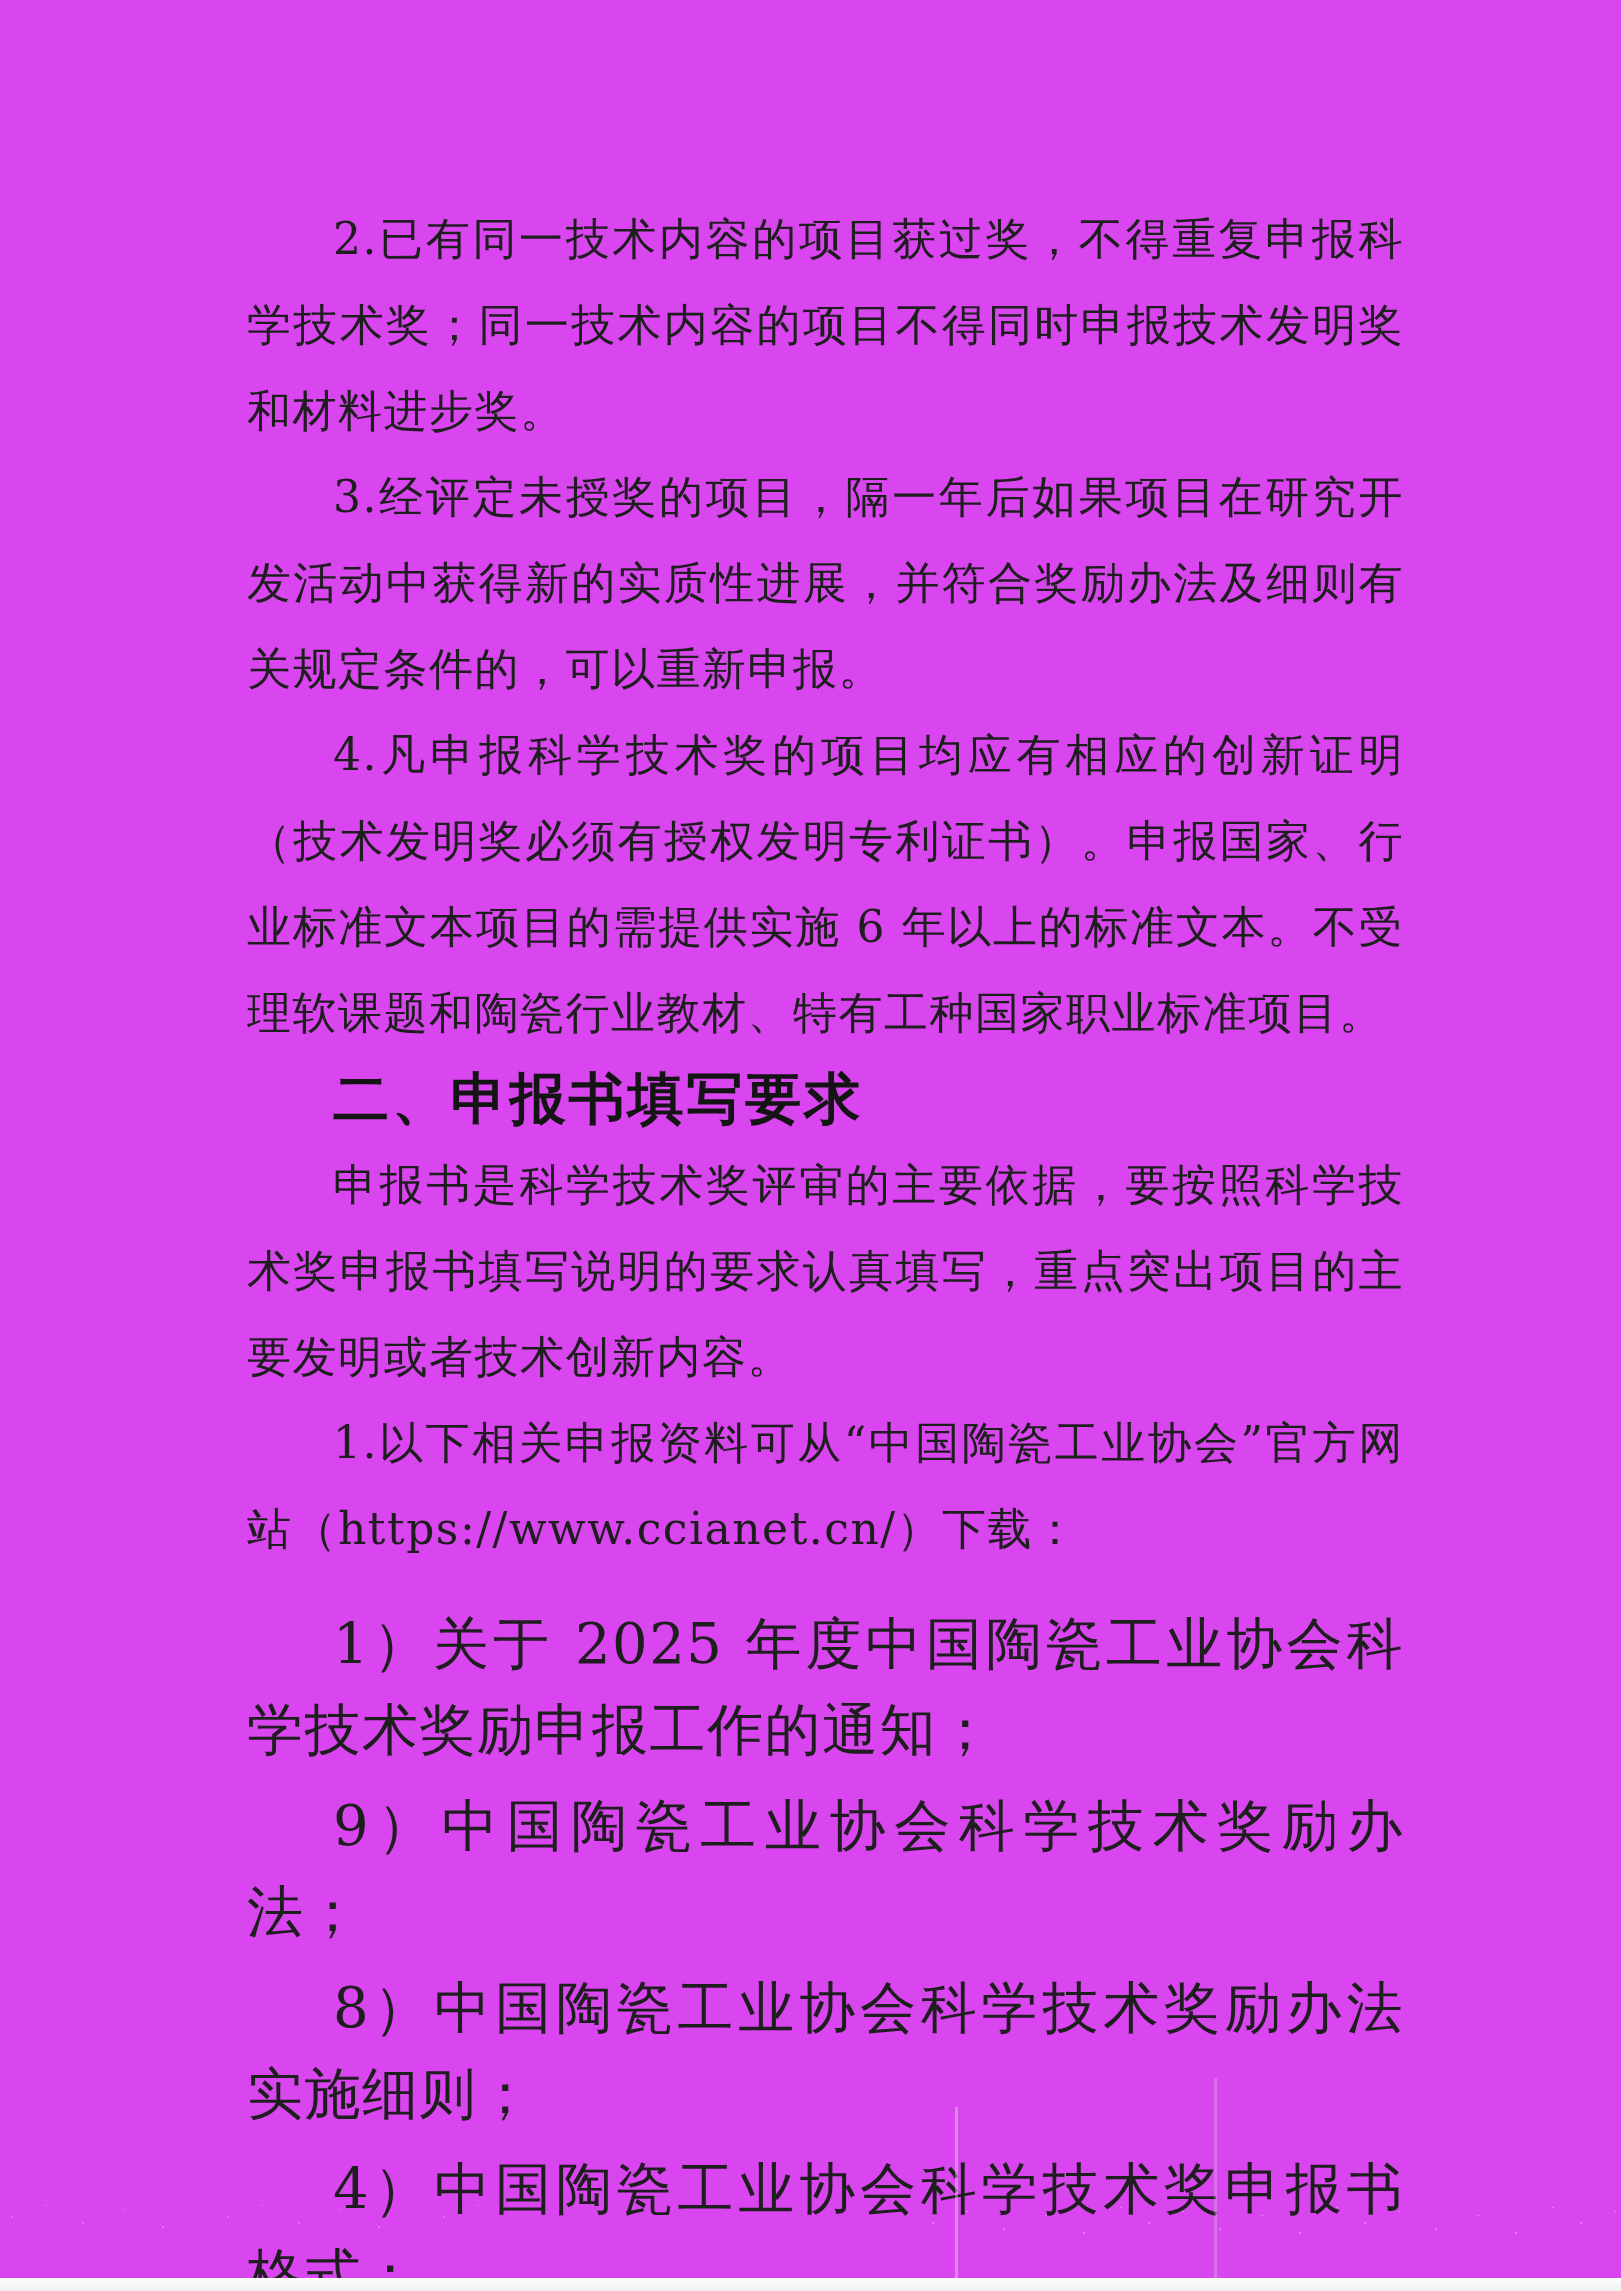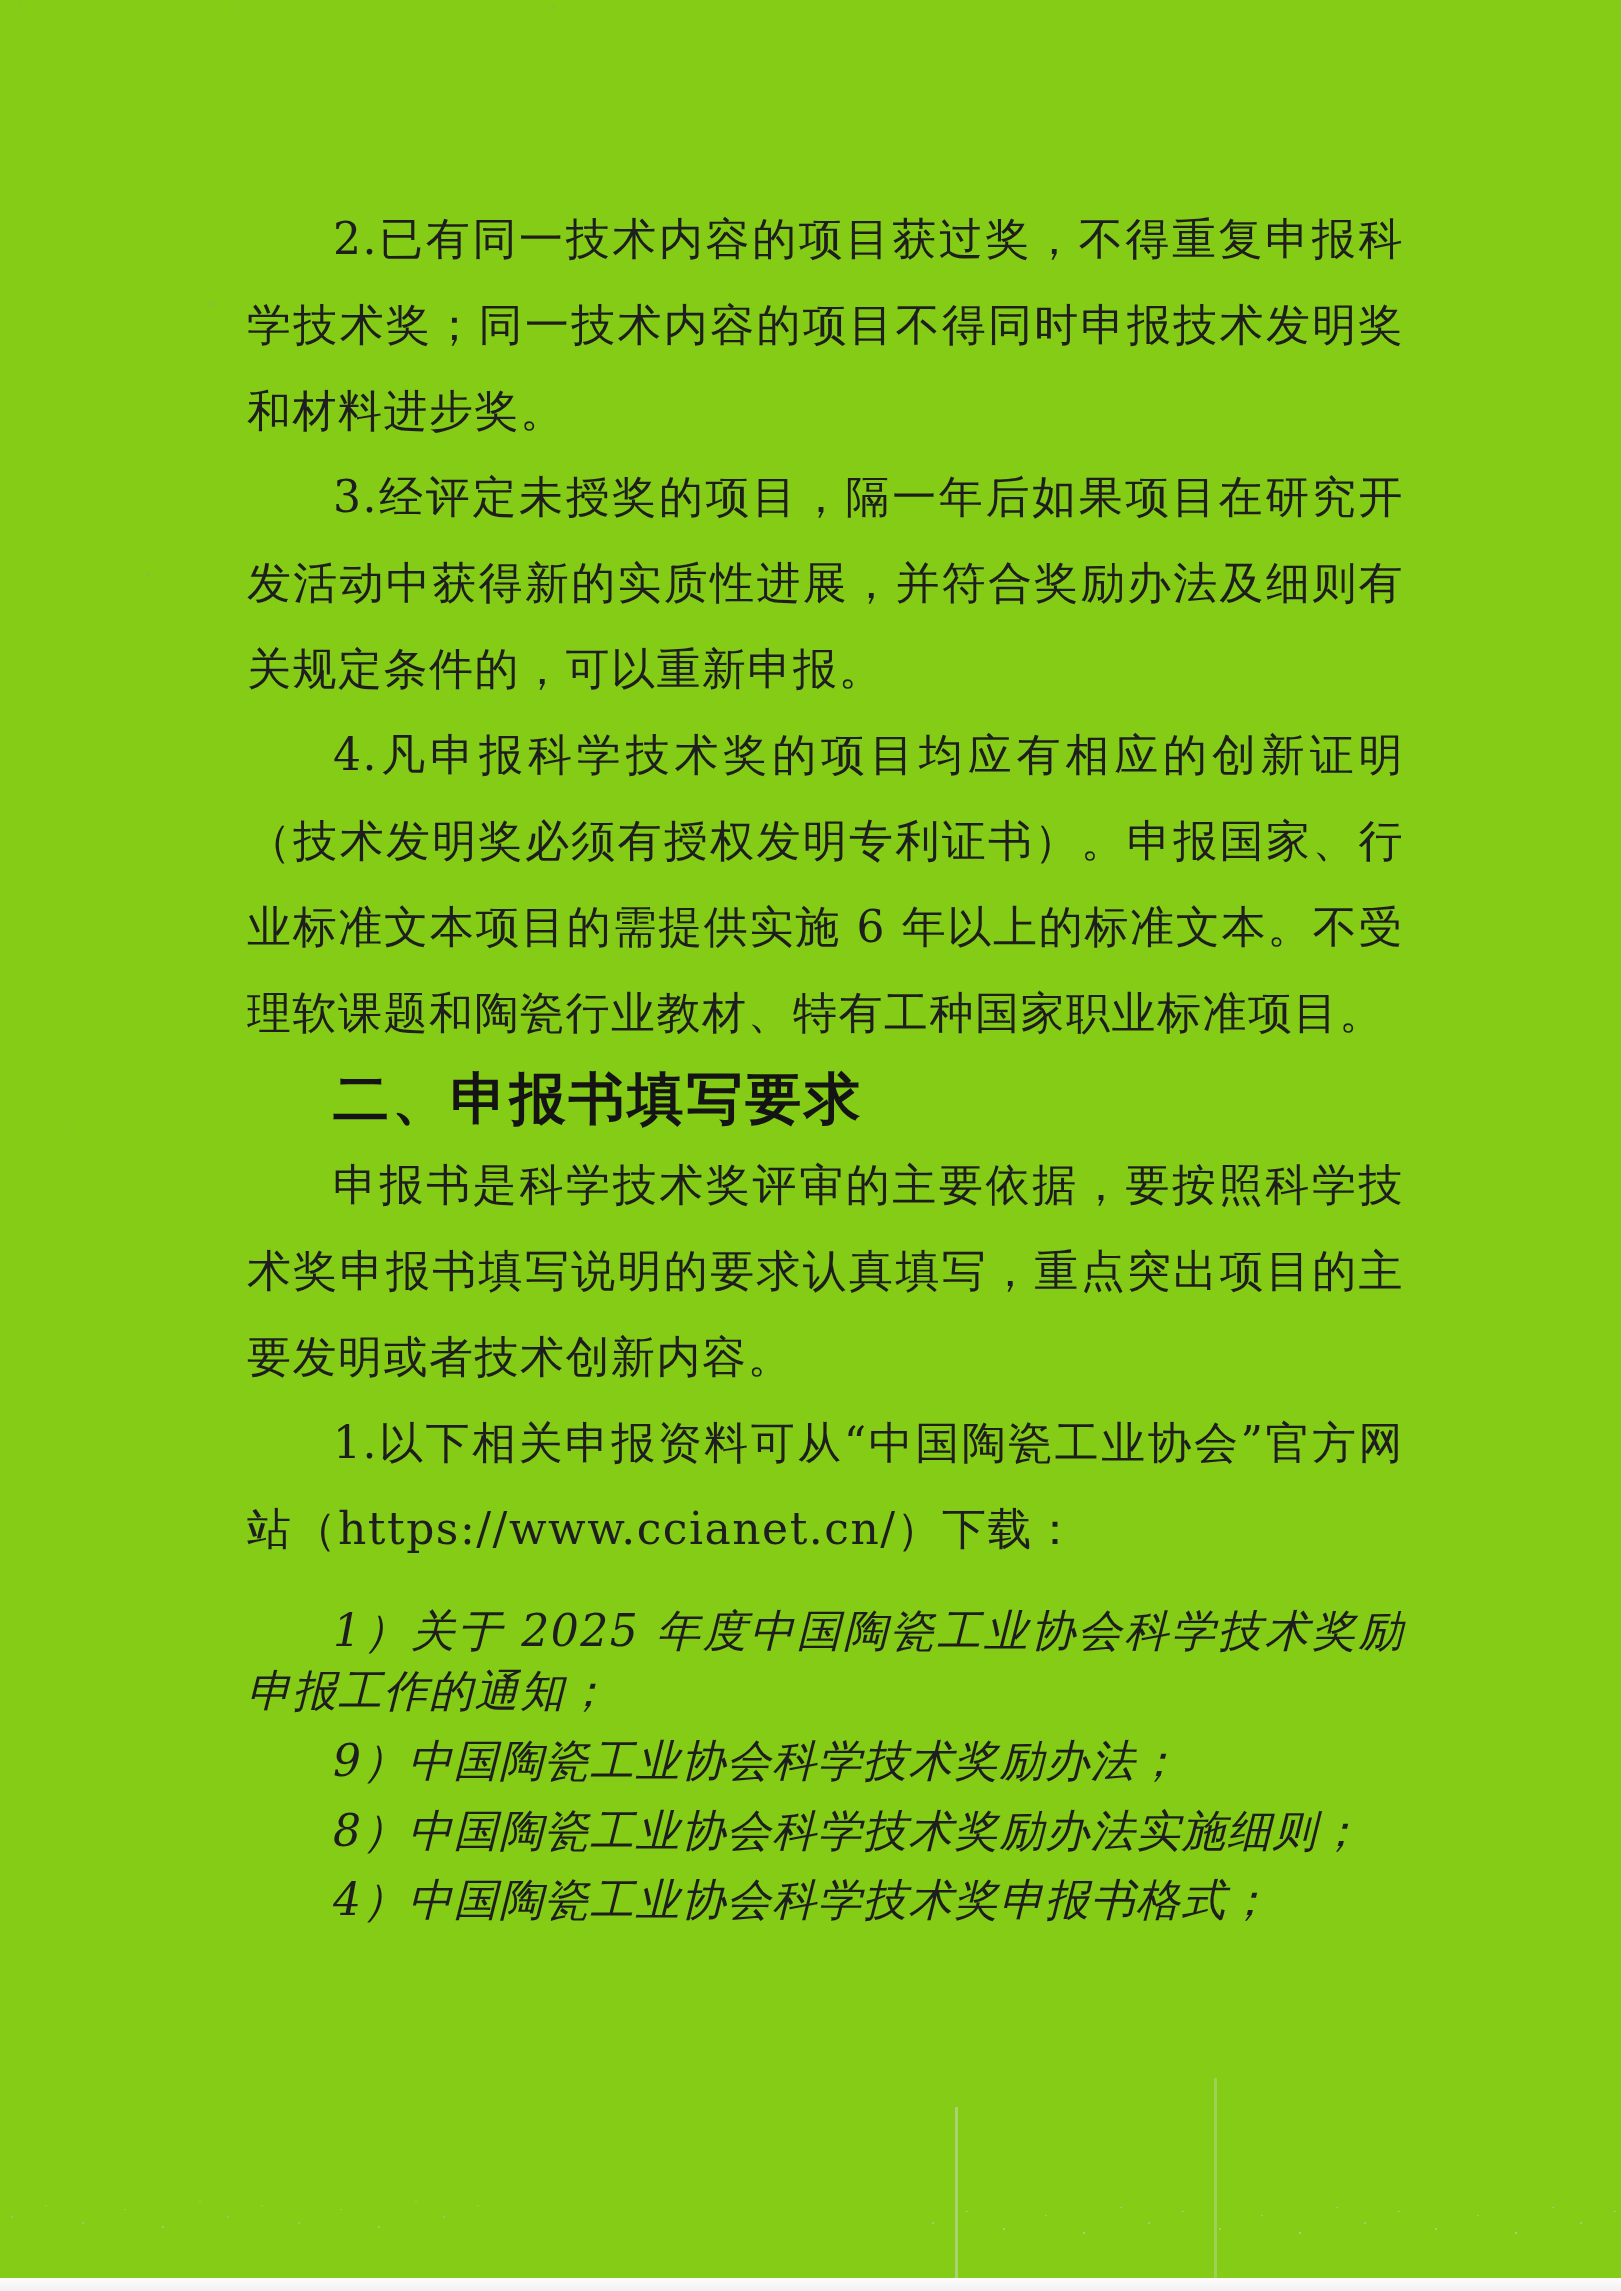--- a/index.html
+++ b/index.html
@@ -5,21 +5,21 @@
   html, body {
     margin: 0;
     padding: 0;
     background: #e9e9e9;
   }
   .page {
     position: relative;
     width: 1621px;
     height: 2292px;
     margin: 0 auto;
-    background: #84cc16;
+    background: #d946ef;
     overflow: hidden;
     font-family: "DejaVu Serif", "Liberation Serif", serif;
     color: #1e1e1e;
   }
   
   .page::after {
     content: "";
     position: absolute;
     left: 0; right: 0; bottom: 0;
     height: 13.7px;
@@ -52,28 +52,27 @@
     text-indent: 86px;
     color: #141414;
   }
   .download-list {
     margin: 0;
     padding: 0;
     list-style: none;
   }
   .dl-item {
     margin: 9.8px 0 0 0;
-    font-size: 44px;
-    line-height: 60px;
+    font-size: 56px;
+    line-height: 86px;
     letter-spacing: 1.5px;
     text-align: justify;
     text-align-last: left;
     text-indent: 86px;
     word-break: break-all;
-    font-style: italic;
   }
   .dl-item:first-child {
     margin-top: 29px;
   }
   
   .speck {
     position: absolute;
     background: #9a9a9a;
     border-radius: 50%;
     pointer-events: none;

